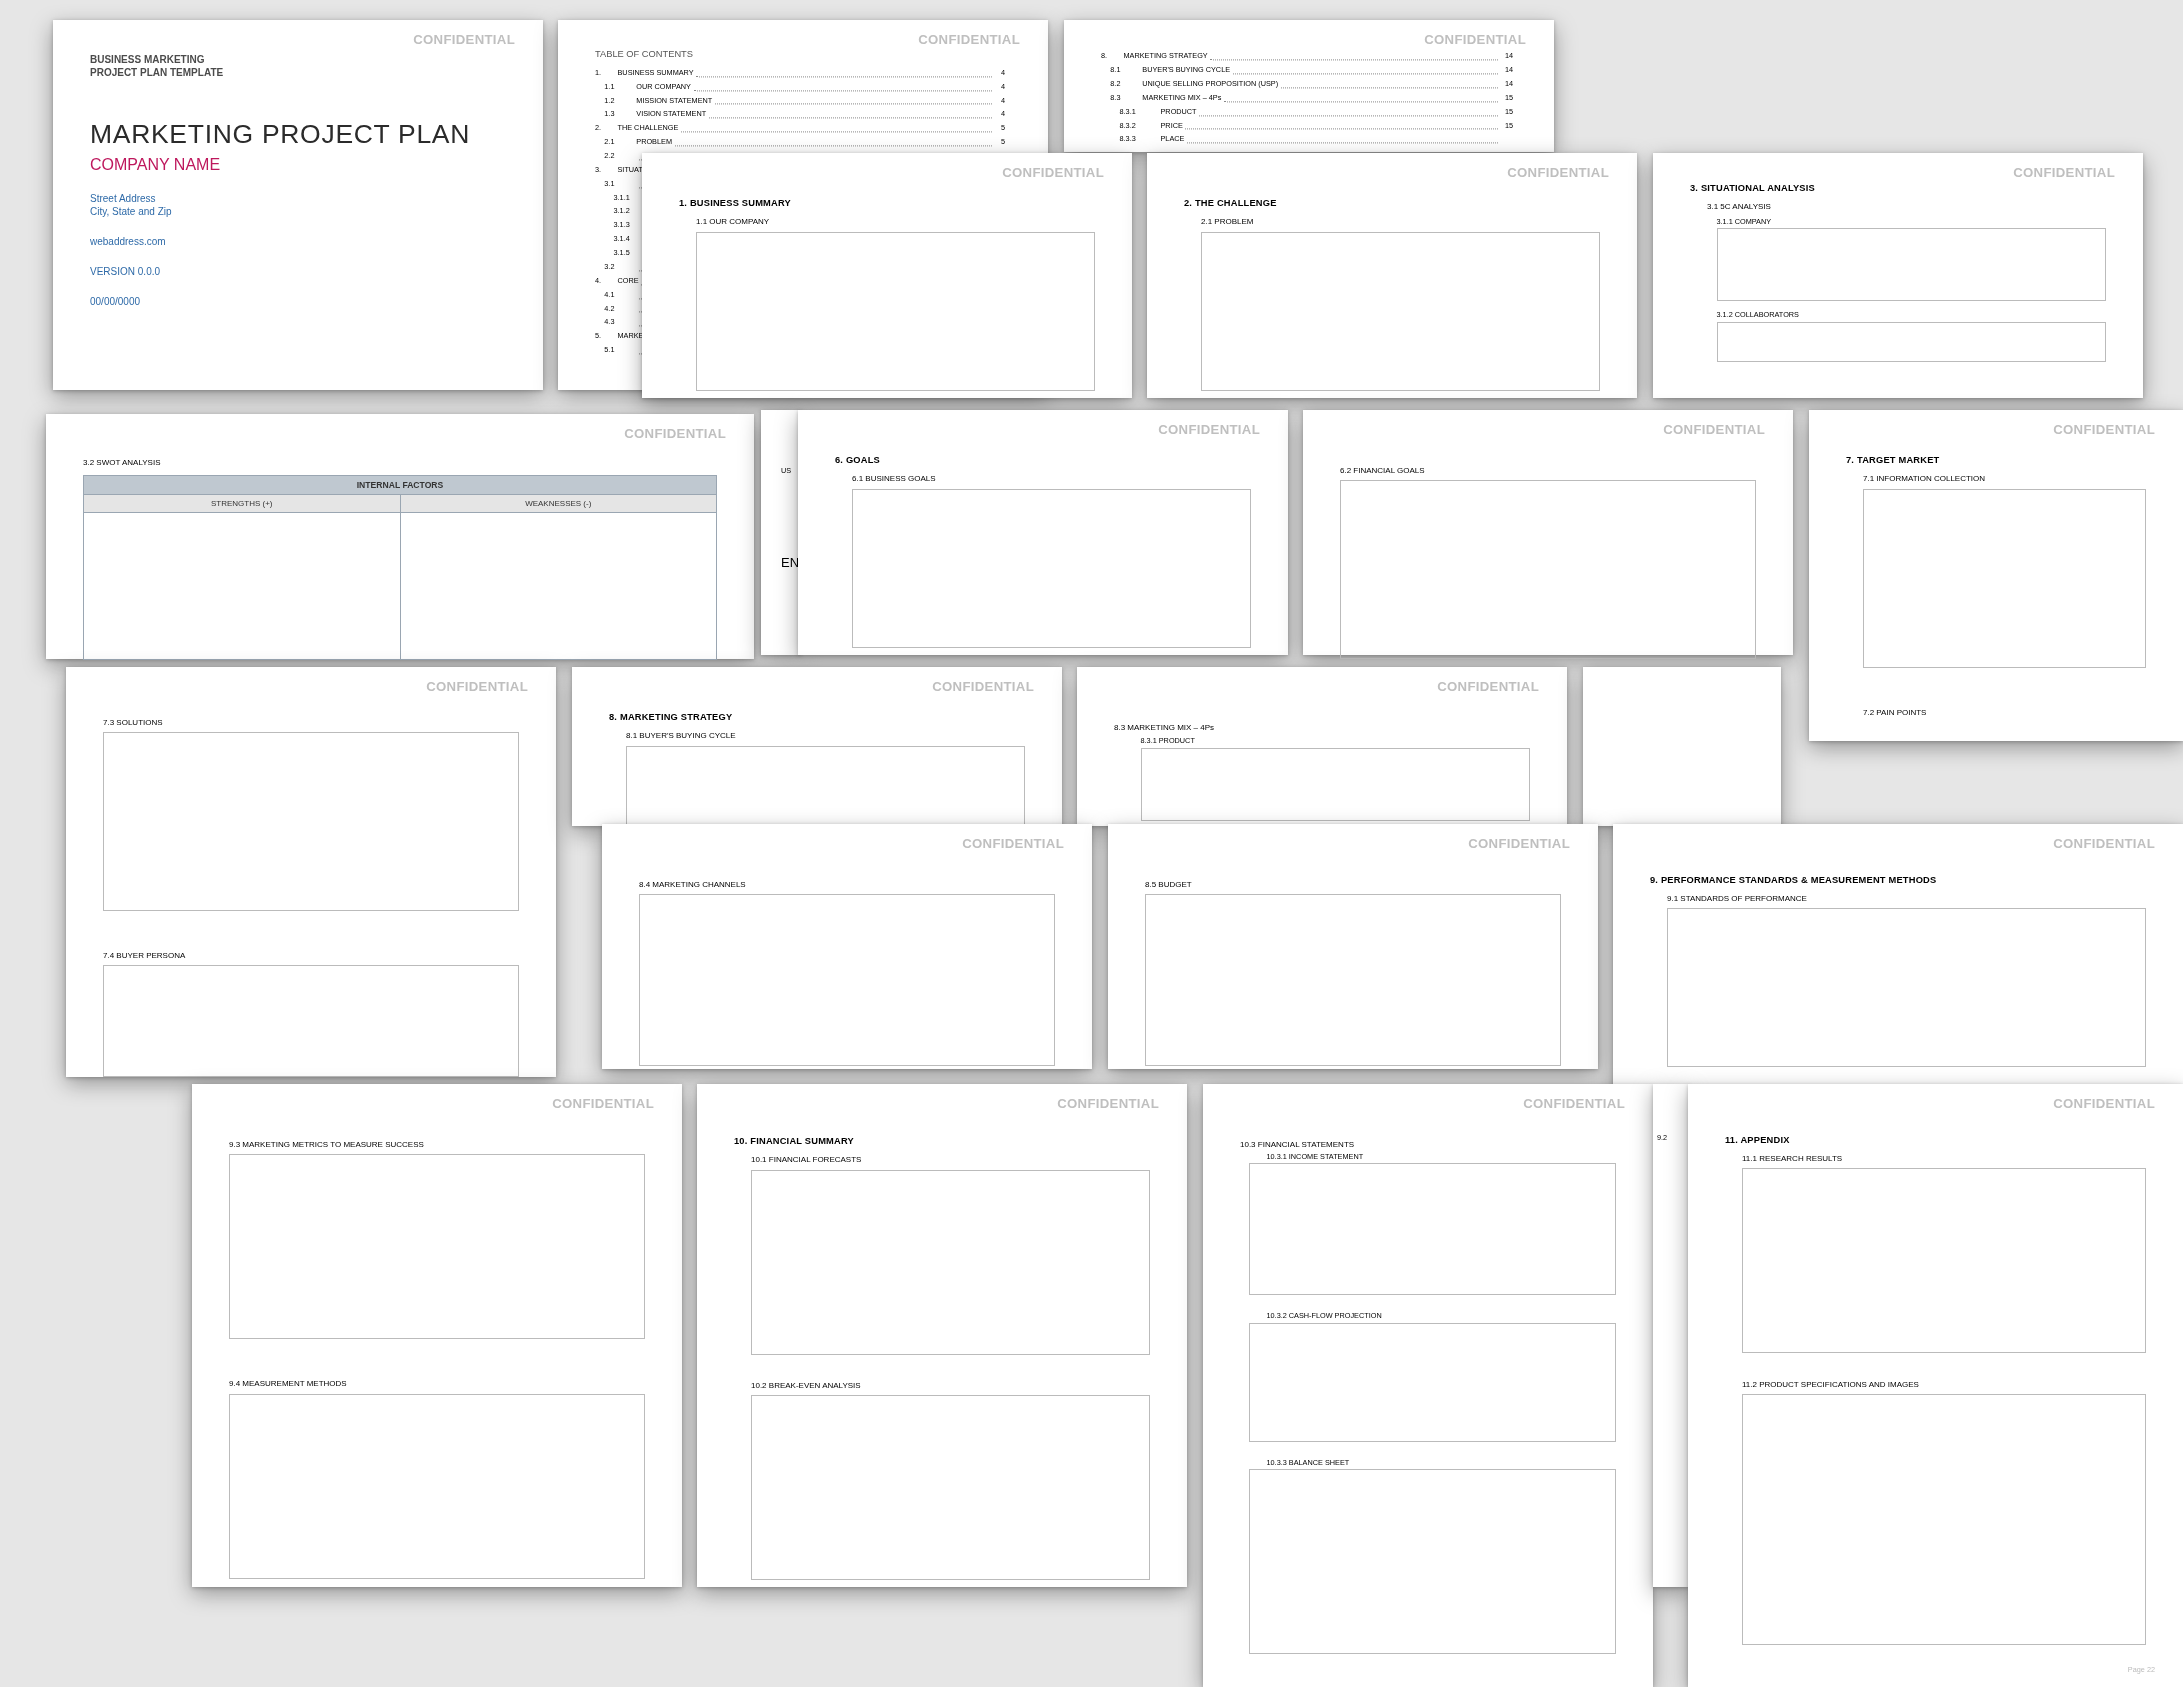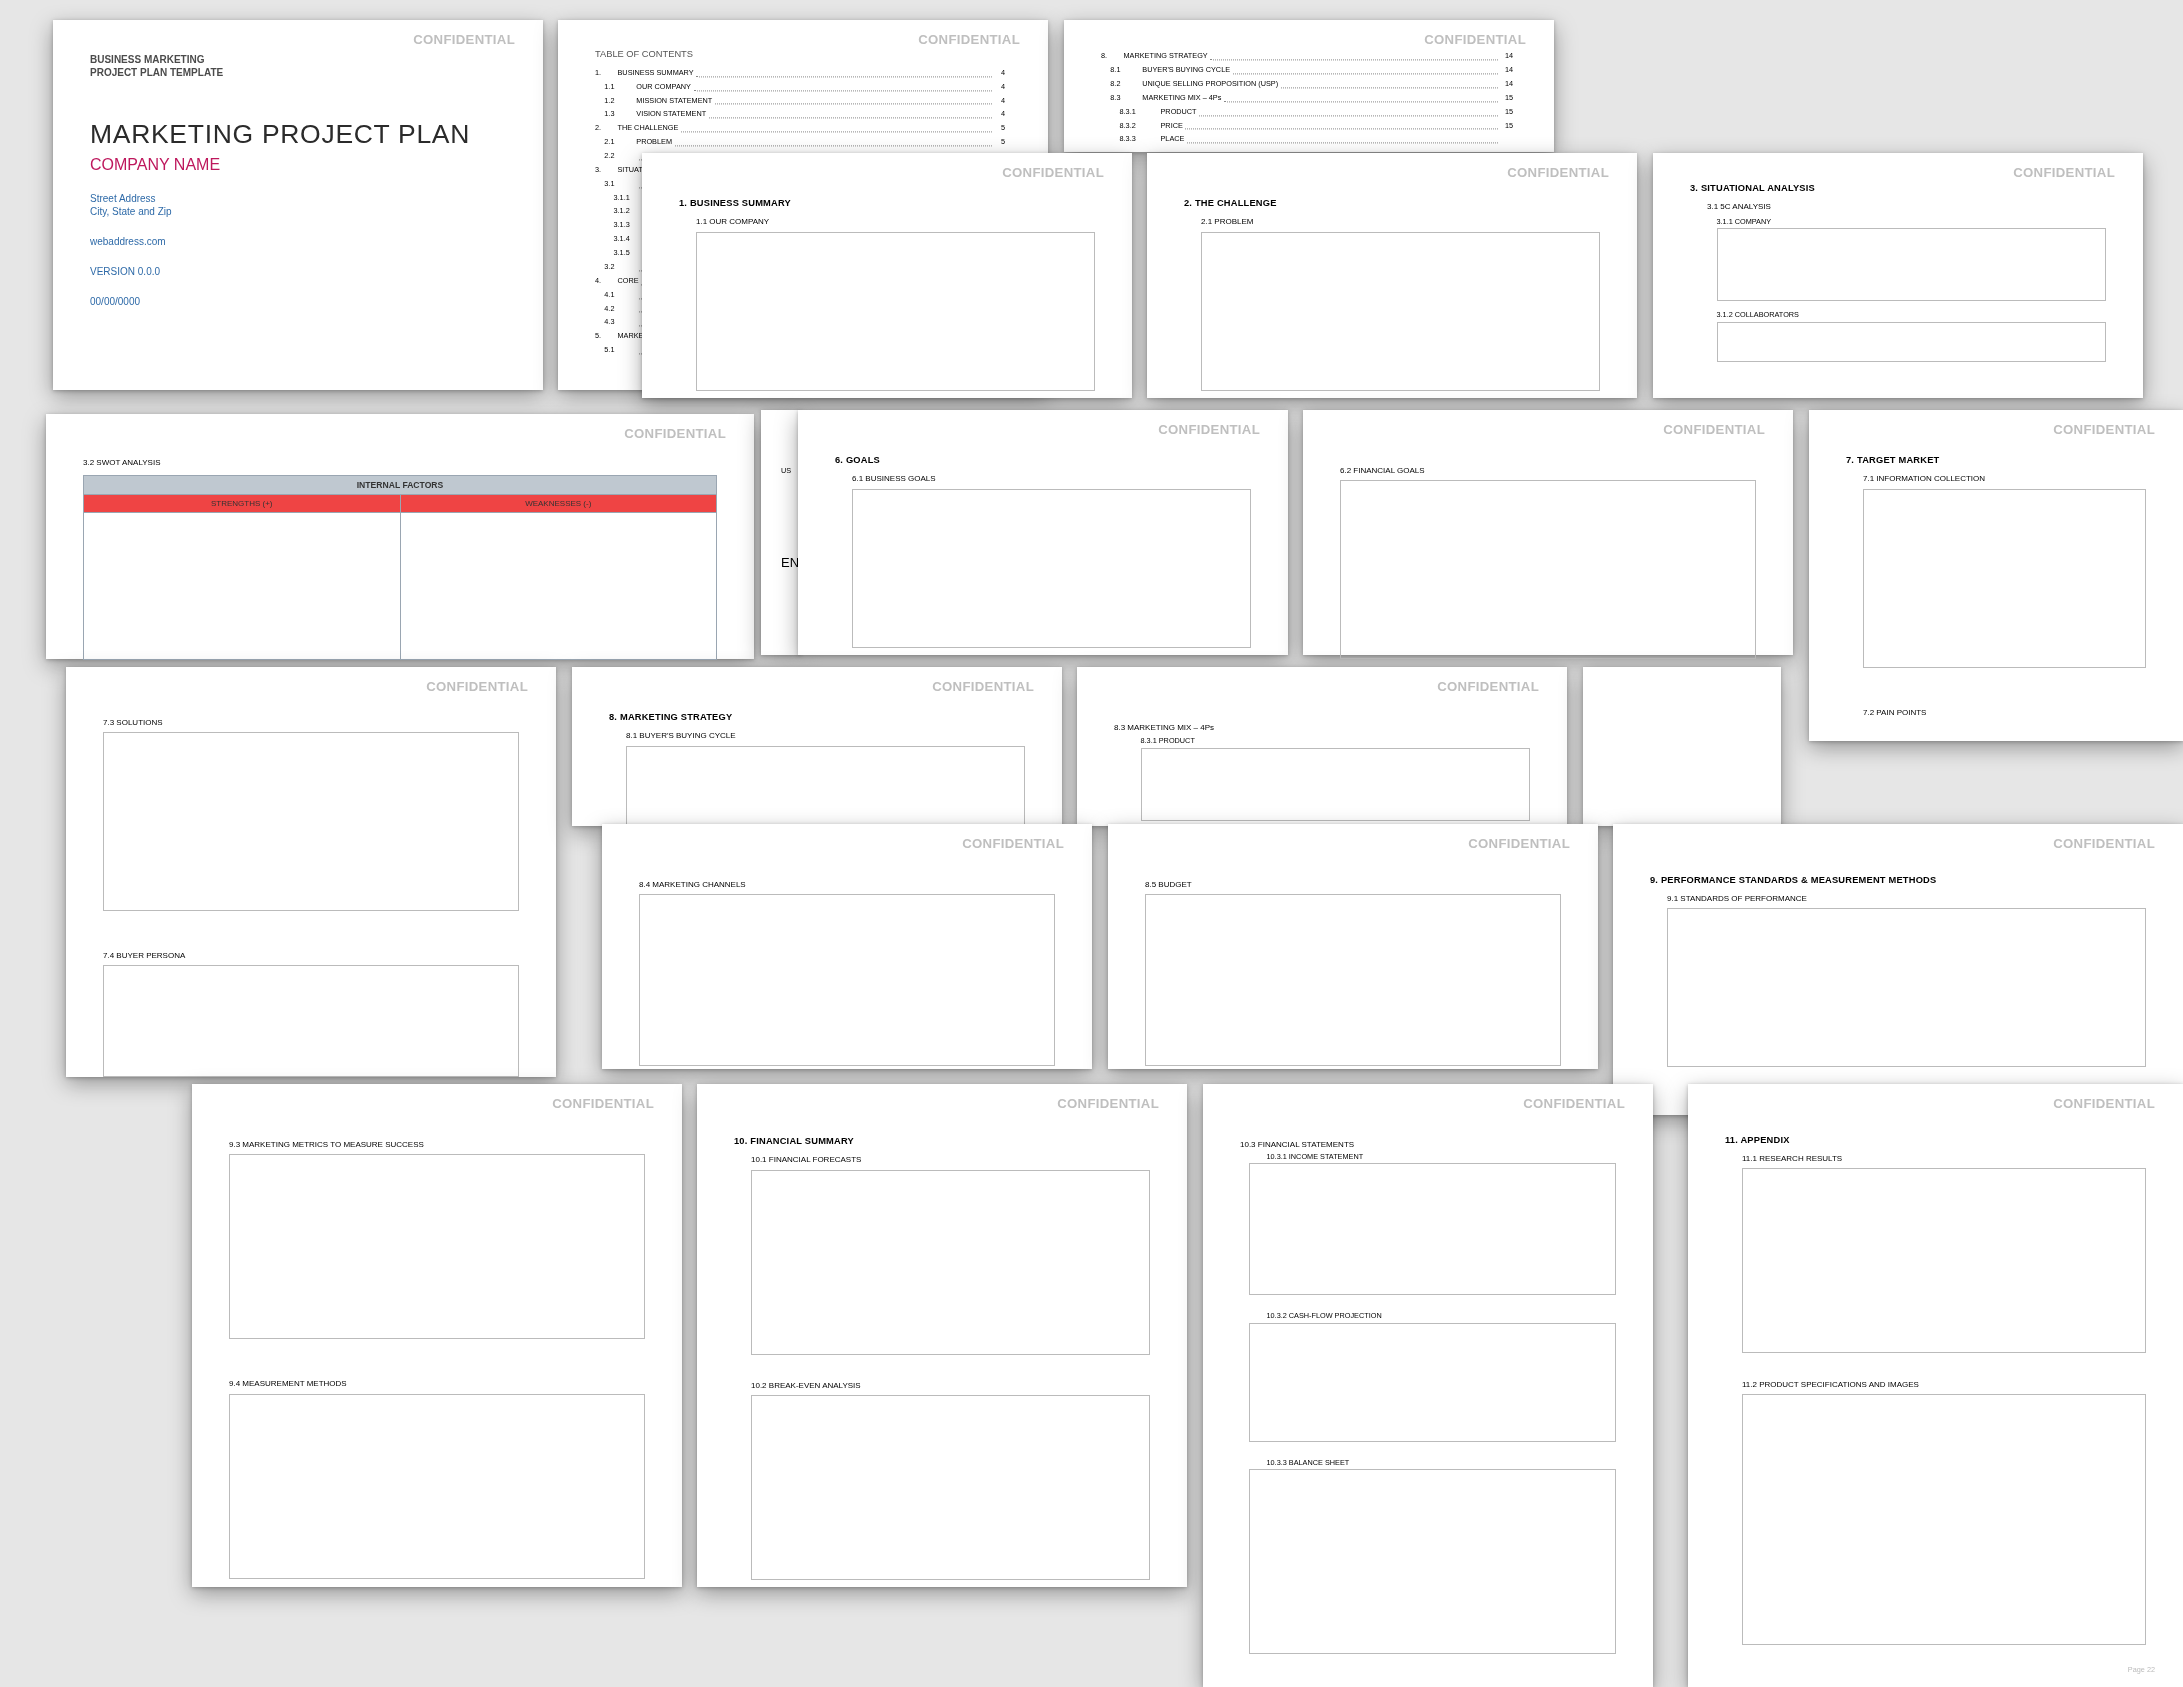--- a/index.html
+++ b/index.html
@@ -20,21 +20,21 @@
   .dotrow{display:flex;font-size:7.3px;color:#000;line-height:1.9;white-space:nowrap;overflow:hidden;}
   .dotrow .n{width:22.5px;flex:none;}
   .dotrow .t{flex:none;}
   .dotrow .dots{flex:1;border-bottom:0.7px dotted #888;transform:translateY(-2.6px);margin:0 2.6px;}
   .dotrow .p{flex:none;width:16px;text-align:center;}
   .dotrow.indent .n{width:32px;padding-left:9.3px;}
   .dotrow.indent2 .n{width:41px;padding-left:18.5px;}
   .swot-title{text-align:center;font-size:8.6px;font-weight:600;background:#bfc8d0;border:0.7px solid #9aa6b2;
               padding:4px 0;}
   .swot-row{display:flex;border-left:0.7px solid #9aa6b2;border-right:0.7px solid #9aa6b2;border-bottom:0.7px solid #9aa6b2;}
-  .swot-row>div{flex:1;text-align:center;font-size:8px;padding:4px 0;background:#ef4444;}
+  .swot-row>div{flex:1;text-align:center;font-size:8px;padding:4px 0;background:#e5e5e5;}
   .swot-row>div+div{border-left:0.7px solid #9aa6b2;}
   .pagefoot{position:absolute;bottom:13.2px;right:28px;color:#bbb;font-size:7.3px;}
 </style>
 </head>
 <body>
 
 <div class="stage">
 
   <div class="page" style="left:53px;top:20px;width:490px;height:370px;z-index:1;">
     <div class="watermark">CONFIDENTIAL</div>
@@ -361,20 +361,23 @@
     <div class="watermark">CONFIDENTIAL</div>
     <div class="sub" style="margin:32px 0 1.3px 0">10.3   FINANCIAL STATEMENTS</div>
     <div class="sub2">10.3.1   INCOME STATEMENT</div>
     <div class="box" style="height:132px;margin-left:9.3px;width:calc(100% - 9.3px);"></div>
     <div class="sub2" style="margin-top:16px">10.3.2   CASH-FLOW PROJECTION</div>
     <div class="box" style="height:119px;margin-left:9.3px;width:calc(100% - 9.3px);"></div>
     <div class="sub2" style="margin-top:16px">10.3.3   BALANCE SHEET</div>
     <div class="box" style="height:185px;margin-left:9.3px;width:calc(100% - 9.3px);"></div>
   </div>
 
+  <div class="page" style="left:1653px;top:1084px;width:36px;height:503px;padding:16px 4px;z-index:6;">
+    <div style="font-size:7.3px;color:#000;margin-top:33px">9.2</div>
+  </div>
 
   <div class="page" style="left:1688px;top:1084px;width:495px;height:603px;z-index:6;">
     <div class="watermark">CONFIDENTIAL</div>
     <div class="sec-title" style="margin-top:26.5px">11.   APPENDIX</div>
     <div class="sub">11.1   RESEARCH RESULTS</div>
     <div class="box" style="height:185px;margin-left:17px;width:calc(100% - 17px);"></div>
     <div class="sub" style="margin:26.5px 0 5.3px 17px">11.2   PRODUCT SPECIFICATIONS AND IMAGES</div>
     <div class="box" style="height:251px;margin-left:17px;width:calc(100% - 17px);"></div>
     <div class="pagefoot">Page 22</div>
   </div>

